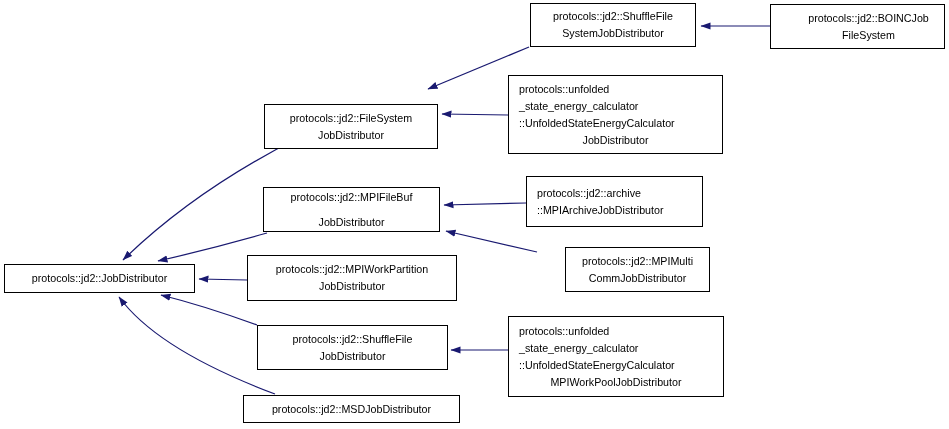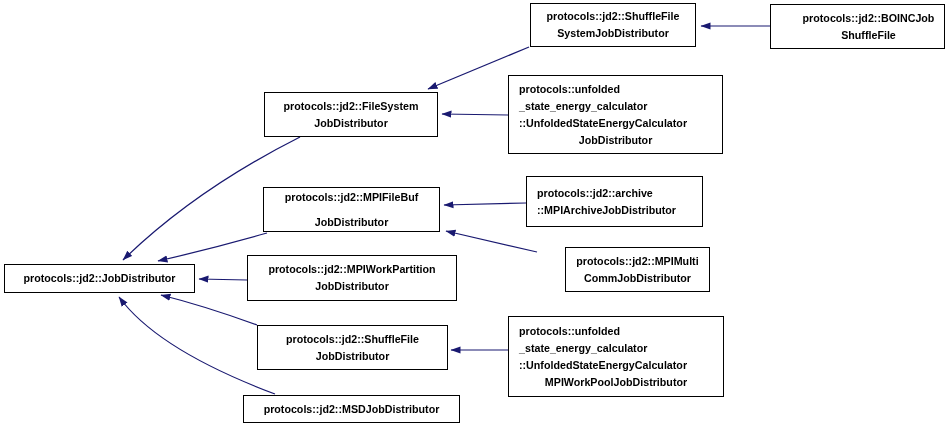--- a/index.html
+++ b/index.html
@@ -17,21 +17,20 @@
     background:#ffffff;
     border:1px solid #000000;
     display:flex;
     flex-direction:column;
     justify-content:center;
     font-size:10.7px;
     line-height:17px;
     color:#000000;
     text-align:center;
     cursor:pointer;
-    font-weight:bold;
   }
   .node .line{height:17px;white-space:nowrap;}
   .align-left .line{text-align:left;padding-left:10px;}
   .last-center .line:last-child{text-align:center;padding-left:0;}
 </style>
 </head>
 <body>
 
 <div class="canvas">
 
@@ -53,33 +52,33 @@
       <path d="M257,325 Q205,306 161,295" marker-end="url(#arrow)"></path>
       <path d="M275,394 Q158,350 119,297" marker-end="url(#arrow)"></path>
       <path d="M508,350 L451,350" marker-end="url(#arrow)"></path>
     </g>
   </svg>
 
   <div class="node" style="left:4px;top:264px;width:191px;height:29px;">
       <div class="line">protocols::jd2::JobDistributor</div>
     </div>
 
-  <div class="node" style="left:264px;top:92px;width:174px;height:45px;">
+  <div class="node" style="left:264px;top:104px;width:174px;height:45px;">
       <div class="line">protocols::jd2::FileSystem</div>
       <div class="line">JobDistributor</div>
     </div>
 
   <div class="node" style="left:530px;top:3px;width:166px;height:44px;">
       <div class="line">protocols::jd2::ShuffleFile</div>
       <div class="line">SystemJobDistributor</div>
     </div>
 
   <div class="node" style="left:770px;top:4px;width:175px;height:45px;padding-left:22px;">
       <div class="line">protocols::jd2::BOINCJob</div>
-      <div class="line">ShuffleFile</div>
+      <div class="line">FileSystem</div>
     </div>
 
   <div class="node align-left last-center" style="left:508px;top:75px;width:215px;height:79px;">
       <div class="line">protocols::unfolded</div>
       <div class="line">_state_energy_calculator</div>
       <div class="line">::UnfoldedStateEnergyCalculator</div>
       <div class="line">JobDistributor</div>
     </div>
 
   <div class="node" style="left:263px;top:187px;width:177px;height:45px;gap:8px;">

